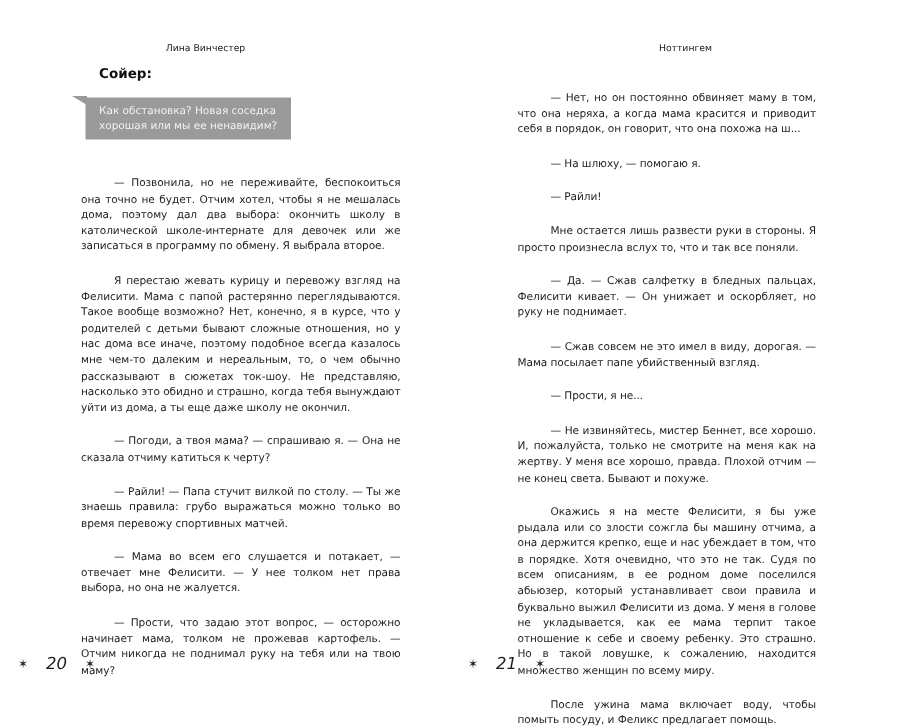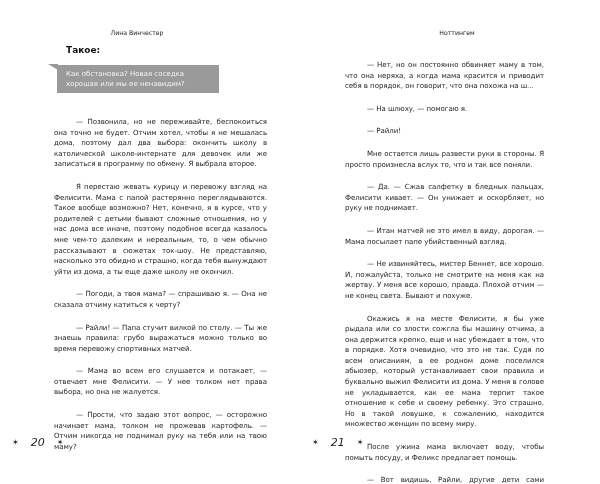--- a/index.html
+++ b/index.html
@@ -10,35 +10,35 @@
   .page.right { left: 300px; }
   .running-head { position: absolute; top: 29px; font-size: 6.2px; text-align: center; width: 100%; color: #222; }
   .page.left .running-head { left: -13px; }
   .page.right .running-head { left: 7px; }
   .text-block { position: absolute; font-size: 7.05px; line-height: 10.6px; text-align: justify; letter-spacing: -0.05px; }
   .page.left .text-block { left: 42px; width: 237px; }
   .page.right .text-block { left: 333px; width: 223px; left: 33px; }
   p { margin: 12px; text-indent: 0; }
   p.ind { text-indent: 22px; }
   .speaker { position: absolute; left: 66px; top: 45px; font-size: 9px; font-weight: bold; color: #111; }
-  .bubble { position: absolute; left: 57px; top: 65px; width: 162px; height: 28px; background: #9a9a9a; color: #f2f2f2;
+  .bubble { position: absolute; left: 57px; top: 65px; width: 137px; height: 28px; background: #9a9a9a; color: #f2f2f2;
             font-size: 7px; line-height: 10px; padding: 4px 6px 0 9px; box-sizing: border-box; }
   .bubble-tail { position: absolute; left: 48px; top: 64px; width: 0; height: 0;
                  border-top: 6px solid #9a9a9a; border-left: 10px solid transparent; }
   .folio { position: absolute; top: 436px; width: 100%; text-align: left; font-size: 11px; font-style: italic; font-weight: normal; }
   .folio .star { font-size: 8px; font-style: normal; margin: 0 12px; position: relative; top: -1px; }
   .page.left .folio { left: 0; }
   .page.right .folio { left: 0; }
 </style>
 </head>
 <body>
 
 <div class="page left">
   <div class="running-head">Лина Винчестер</div>
-  <div class="speaker">Такое:</div>
+  <div class="speaker">Сойер:</div>
   <div class="bubble-tail"></div>
   <div class="bubble">Как обстановка? Новая соседка хорошая или мы ее ненавидим?</div>
   <div class="text-block" style="top:105px;">
     <p class="ind">— Позвонила, но не переживайте, беспокоиться она точно не будет. Отчим хотел, чтобы я не мешалась дома, поэтому дал два выбора: окончить школу в католической школе-интернате для девочек или же записаться в программу по обмену. Я выбрала второе.</p>
     <p class="ind">Я перестаю жевать курицу и перевожу взгляд на Фелисити. Мама с папой растерянно переглядываются. Такое вообще возможно? Нет, конечно, я в курсе, что у родителей с детьми бывают сложные отношения, но у нас дома все иначе, поэтому подобное всегда казалось мне чем-то далеким и нереальным, то, о чем обычно рассказывают в сюжетах ток-шоу. Не представляю, насколько это обидно и страшно, когда тебя вынуждают уйти из дома, а ты еще даже школу не окончил.</p>
     <p class="ind">— Погоди, а твоя мама? — спрашиваю я. — Она не сказала отчиму катиться к черту?</p>
     <p class="ind">— Райли! — Папа стучит вилкой по столу. — Ты же знаешь правила: грубо выражаться можно только во время перевожу спортивных матчей.</p>
     <p class="ind">— Мама во всем его слушается и потакает, — отвечает мне Фелисити. — У нее толком нет права выбора, но она не жалуется.</p>
     <p class="ind">— Прости, что задаю этот вопрос, — осторожно начинает мама, толком не прожевав картофель. — Отчим никогда не поднимал руку на тебя или на твою маму?</p>
   </div>
@@ -48,21 +48,22 @@
 </div>
 
 <div class="page right">
   <div class="running-head">Ноттингем</div>
   <div class="text-block" style="top:48px;">
     <p class="ind">— Нет, но он постоянно обвиняет маму в том, что она неряха, а когда мама красится и приводит себя в порядок, он говорит, что она похожа на ш...</p>
     <p class="ind">— На шлюху, — помогаю я.</p>
     <p class="ind">— Райли!</p>
     <p class="ind">Мне остается лишь развести руки в стороны. Я просто произнесла вслух то, что и так все поняли.</p>
     <p class="ind">— Да. — Сжав салфетку в бледных пальцах, Фелисити кивает. — Он унижает и оскорбляет, но руку не поднимает.</p>
-    <p class="ind">— Итан матчей не это имел в виду, дорогая. — Мама посылает папе убийственный взгляд.</p>
+    <p class="ind">— Сжав совсем не это имел в виду, дорогая. — Мама посылает папе убийственный взгляд.</p>
+    <p class="ind">— Прости, я не...</p>
     <p class="ind">— Не извиняйтесь, мистер Беннет, все хорошо. И, пожалуйста, только не смотрите на меня как на жертву. У меня все хорошо, правда. Плохой отчим — не конец света. Бывают и похуже.</p>
     <p class="ind">Окажись я на месте Фелисити, я бы уже рыдала или со злости сожгла бы машину отчима, а она держится крепко, еще и нас убеждает в том, что в порядке. Хотя очевидно, что это не так. Судя по всем описаниям, в ее родном доме поселился абьюзер, который устанавливает свои правила и буквально выжил Фелисити из дома. У меня в голове не укладывается, как ее мама терпит такое отношение к себе и своему ребенку. Это страшно. Но в такой ловушке, к сожалению, находится множество женщин по всему миру.</p>
     <p class="ind">После ужина мама включает воду, чтобы помыть посуду, и Феликс предлагает помощь.</p>
     <p class="ind">— Вот видишь, Райли, другие дети сами вызываются помыть посуду и их не приходится упрашивать.</p>
   </div>
   <div class="folio">
     <span class="star">✶</span><span>21</span><span class="star">✶</span>
   </div>
 </div>
 

